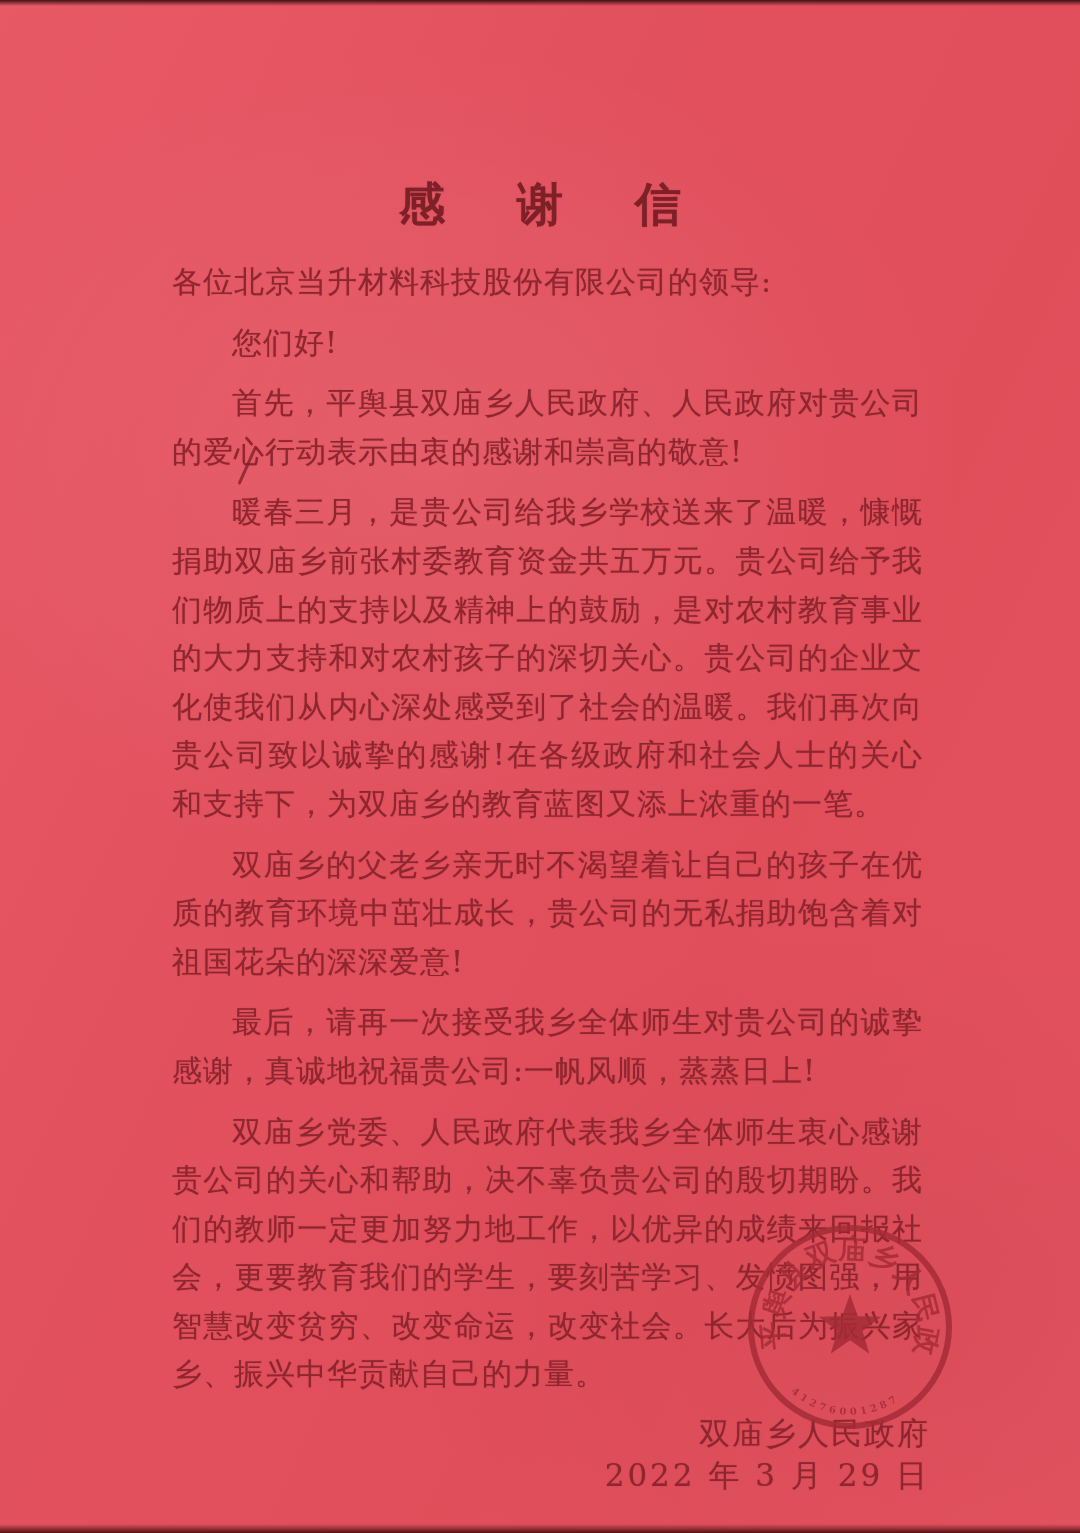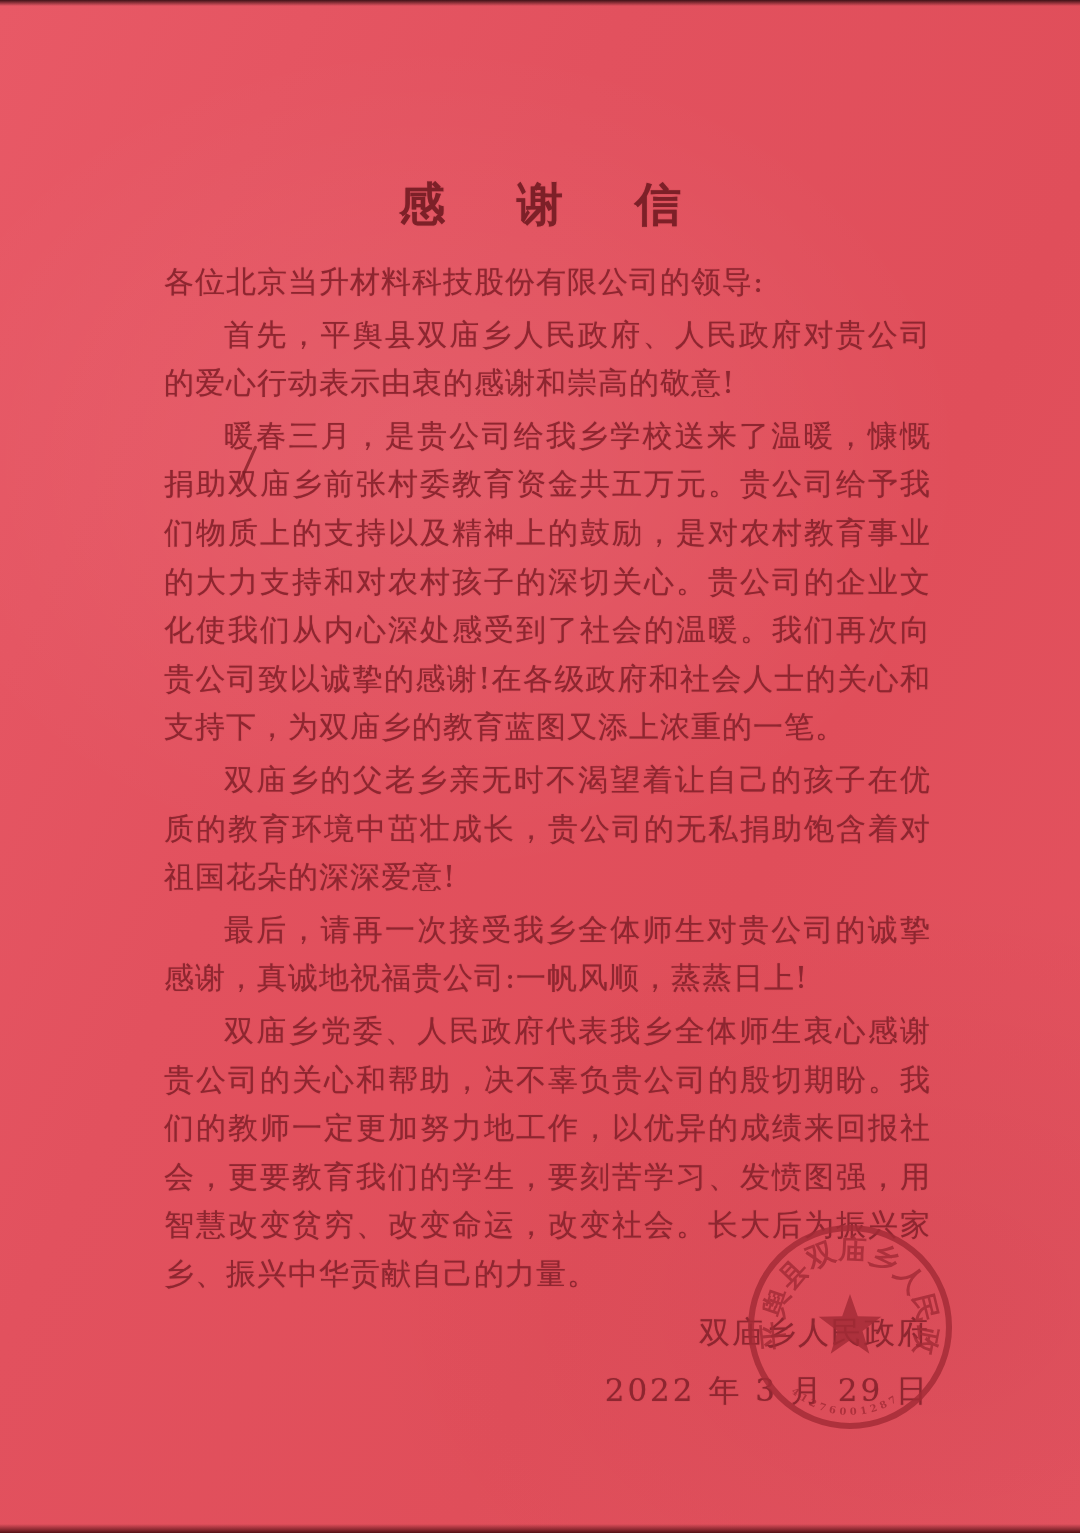--- a/index.html
+++ b/index.html
@@ -39,34 +39,34 @@
     margin-top: 40px;
   }
   .body-text {
     margin: 22px 145px 0 160px;
     font-size: 30px;
     line-height: 48.6px;
     letter-spacing: 1px;
     text-align: justify;
     text-shadow: 0 0 1px rgba(142,38,48,0.55);
   }
-  .body-text p { margin: 4px; }
+  .body-text p { margin: 12px; }
   .salutation { text-indent: 0; }
   .greeting   { text-indent: 2em; }
   .para       { text-indent: 2em; }
   .signature {
     margin-top: 14px;
     padding-right: 150px;
     text-align: right;
     font-size: 31px;
     letter-spacing: 2px;
     text-shadow: 0 0 1px rgba(142,38,48,0.55);
   }
   .date-line {
-    margin-top: 16px;
+    margin-top: 0;
     padding-right: 150px;
     text-align: right;
     font-size: 31px;
     letter-spacing: 3px;
     text-shadow: 0 0 1px rgba(142,38,48,0.55);
   }
   .pen-mark {
     position: absolute;
     left: 246px;
     top: 444px;
@@ -94,20 +94,21 @@
 <body>
 
 <div class="paper">
 
   <div class="photo-edge-top"></div>
 
   <div class="title">感 谢 信</div>
 
   <div class="body-text">
     <p class="salutation">各位北京当升材料科技股份有限公司的领导:</p>
+    <p class="greeting">您们好!</p>
     <p class="para">首先，平舆县双庙乡人民政府、人民政府对贵公司的爱心行动表示由衷的感谢和崇高的敬意!</p>
     <p class="para">暖春三月，是贵公司给我乡学校送来了温暖，慷慨捐助双庙乡前张村委教育资金共五万元。贵公司给予我们物质上的支持以及精神上的鼓励，是对农村教育事业的大力支持和对农村孩子的深切关心。贵公司的企业文化使我们从内心深处感受到了社会的温暖。我们再次向贵公司致以诚挚的感谢!在各级政府和社会人士的关心和支持下，为双庙乡的教育蓝图又添上浓重的一笔。</p>
     <p class="para">双庙乡的父老乡亲无时不渴望着让自己的孩子在优质的教育环境中茁壮成长，贵公司的无私捐助饱含着对祖国花朵的深深爱意!</p>
     <p class="para">最后，请再一次接受我乡全体师生对贵公司的诚挚感谢，真诚地祝福贵公司:一帆风顺，蒸蒸日上!</p>
     <p class="para">双庙乡党委、人民政府代表我乡全体师生衷心感谢贵公司的关心和帮助，决不辜负贵公司的殷切期盼。我们的教师一定更加努力地工作，以优异的成绩来回报社会，更要教育我们的学生，要刻苦学习、发愤图强，用智慧改变贫穷、改变命运，改变社会。长大后为振兴家乡、振兴中华贡献自己的力量。</p>
   </div>
 
   <div class="signature">双庙乡人民政府</div>
 
   <div class="date-line">2022 年 3 月 29 日</div>

